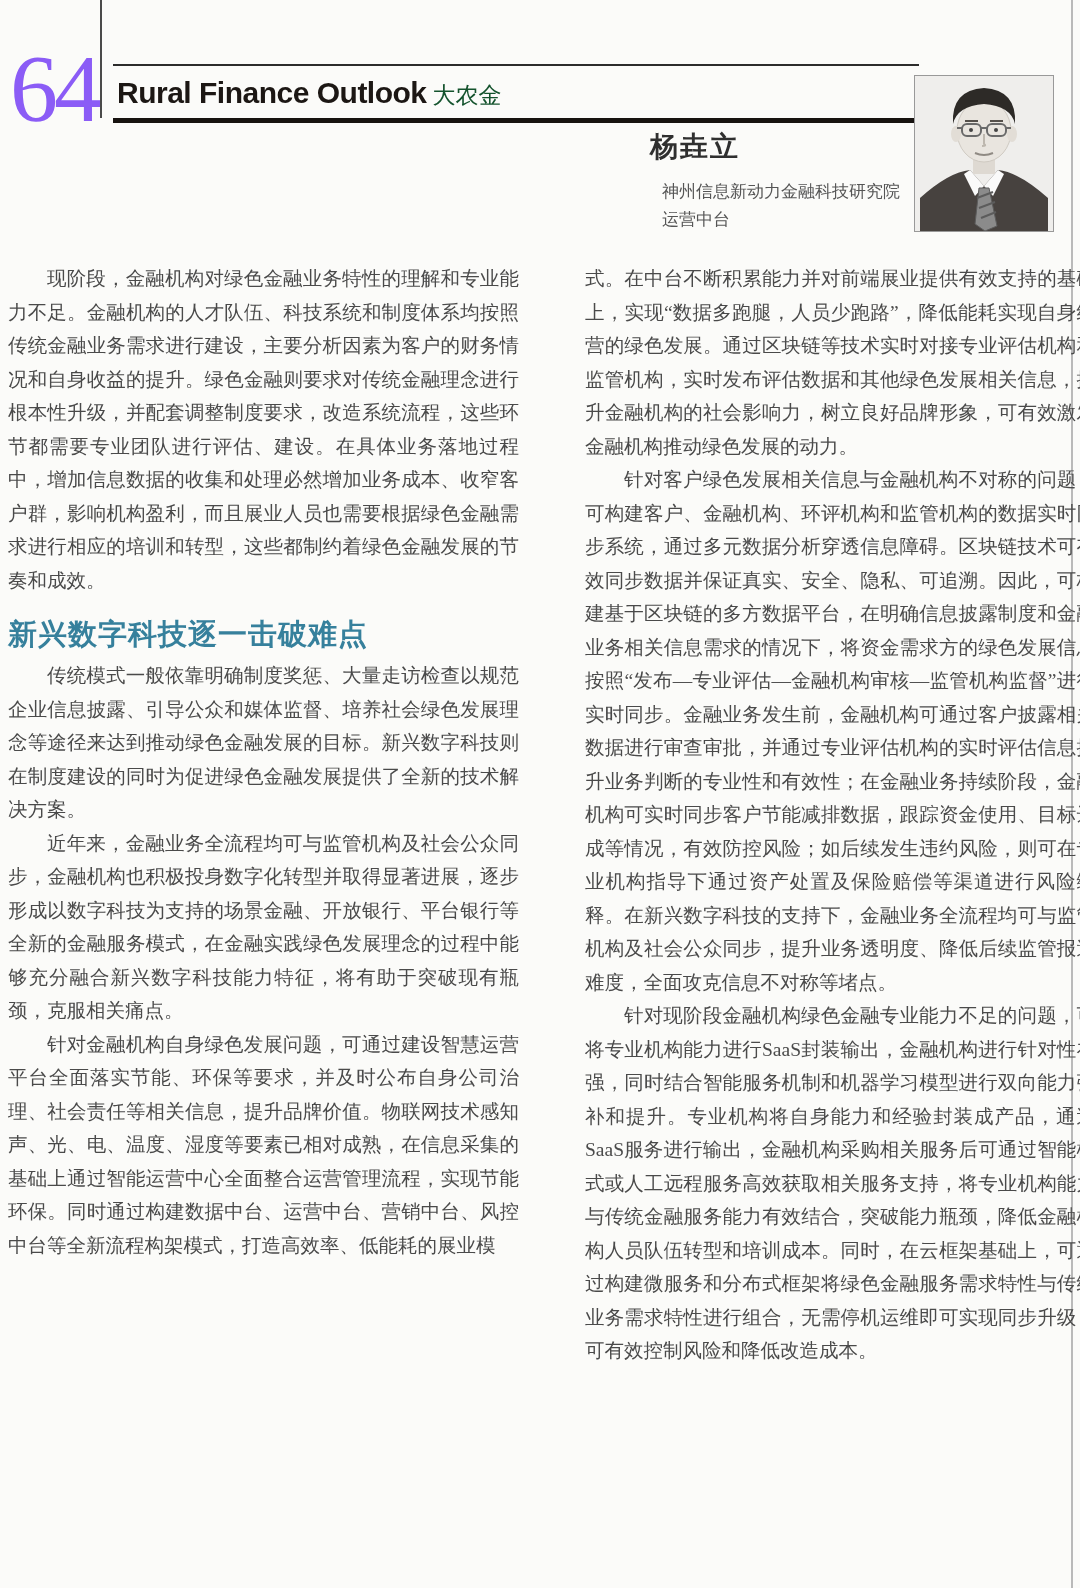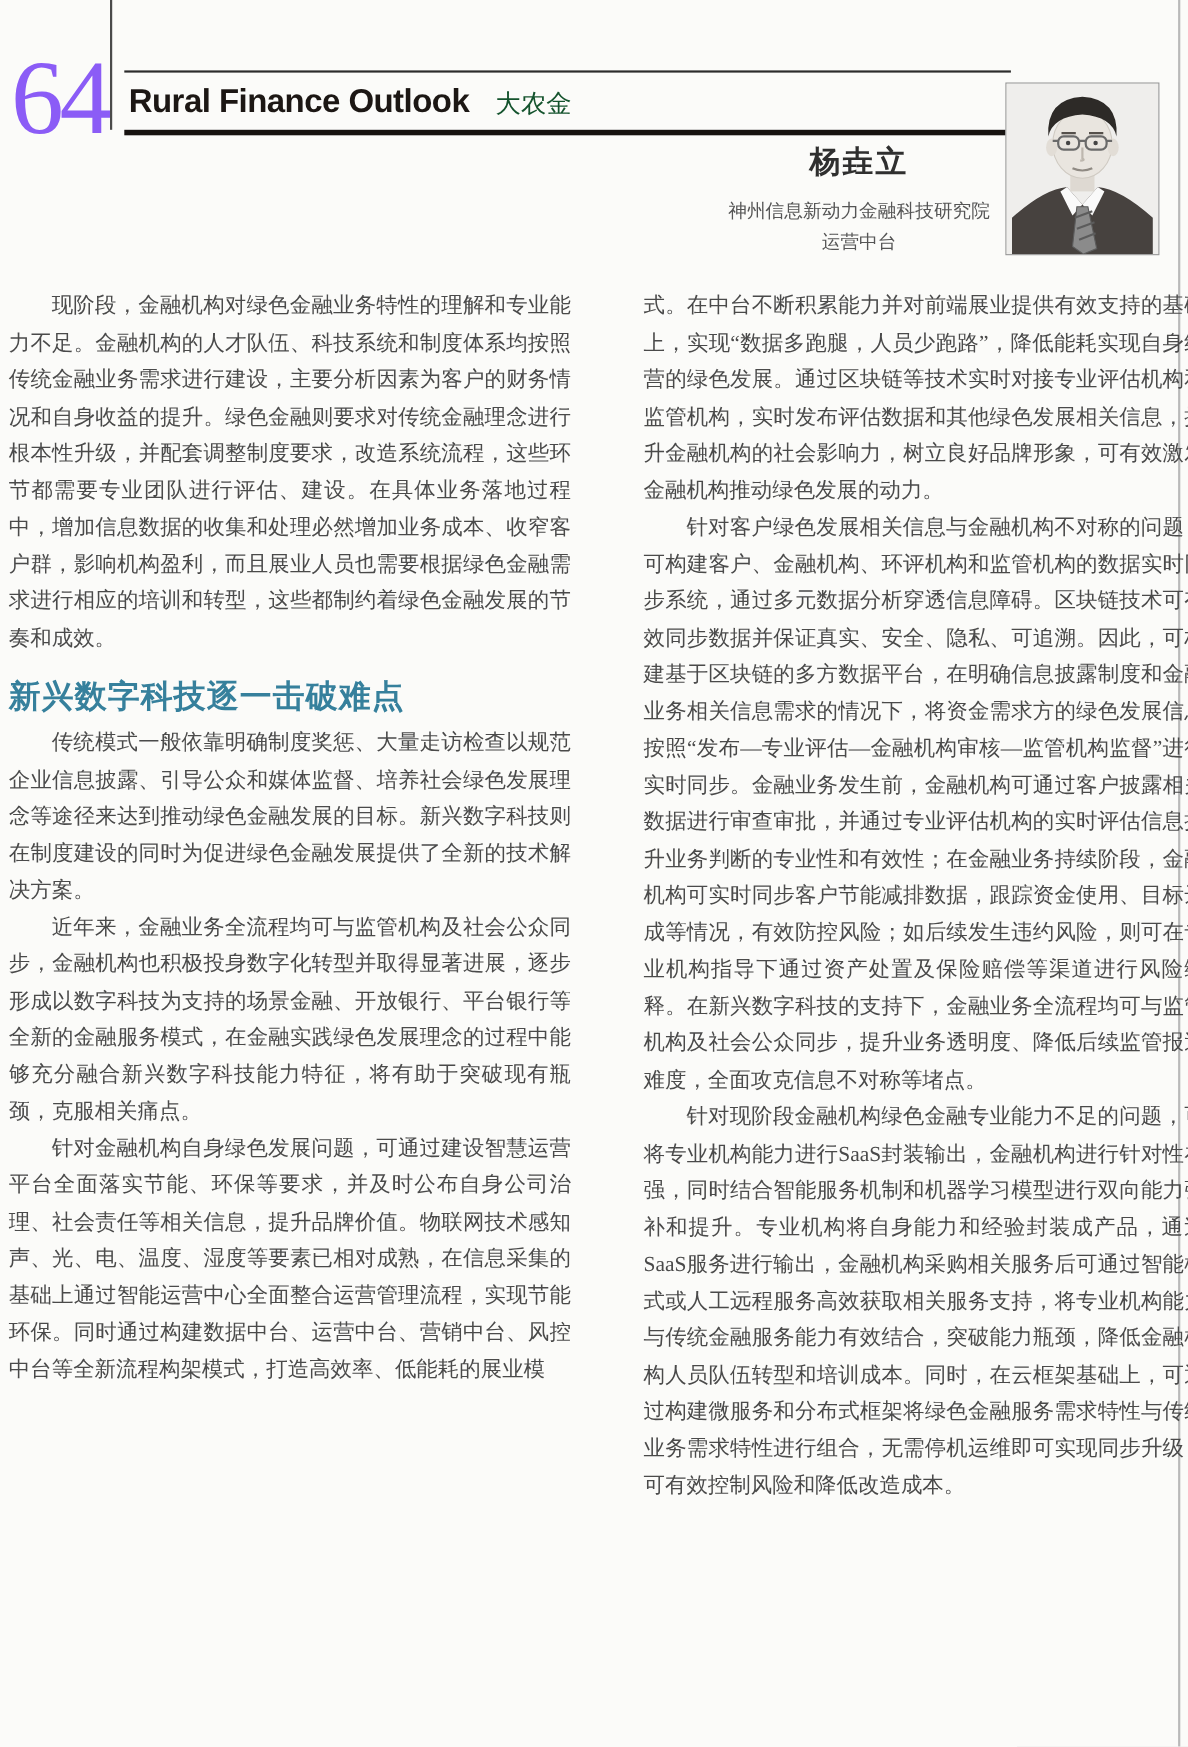--- a/index.html
+++ b/index.html
@@ -32,47 +32,47 @@
   }
   .masthead {
     position: absolute;
     left: 113px; top: 64px;
     width: 806px;
   }
   .masthead .thin-rule {
     height: 2px; background: #2c2c2c; margin-bottom: 10px;
   }
   .masthead .title-row {
-    display: flex; align-items: baseline; gap: 24px;
+    display: flex; align-items: baseline; gap: 6px;
     padding-left: 4px; height: 36px;
   }
   .journal-en {
     font-family: "Liberation Sans", sans-serif;
     font-weight: bold; font-size: 30px; color: #1c1714;
     letter-spacing: -0.5px;
   }
   .journal-cn {
     font-family: "Liberation Sans", sans-serif;
     font-size: 23px; color: #14532d;
   }
   .masthead .thick-rule {
     height: 5px; background: #171310; margin-top: 6px;
   }
   .author-block {
     position: absolute;
     right: 180px; top: 128px;
-    text-align: center;
+    text-align: left;
     font-family: "Liberation Sans", sans-serif;
   }
   .author-name {
     font-size: 28px; color: #2f2f2f; font-weight: 600;
     letter-spacing: 2px; margin-bottom: 12px;
   }
   .author-affiliation, .author-title {
-    font-size: 17px; color: #555; line-height: 28px;
+    font-size: 17px; color: #555; line-height: 28px; margin-left: 12px;
   }
   .author-photo {
     position: absolute;
     left: 914px; top: 75px;
     width: 140px; height: 157px;
     border: 1px solid #999;
     background: #ececea;
   }
   .page-border-right {
     position: absolute;

